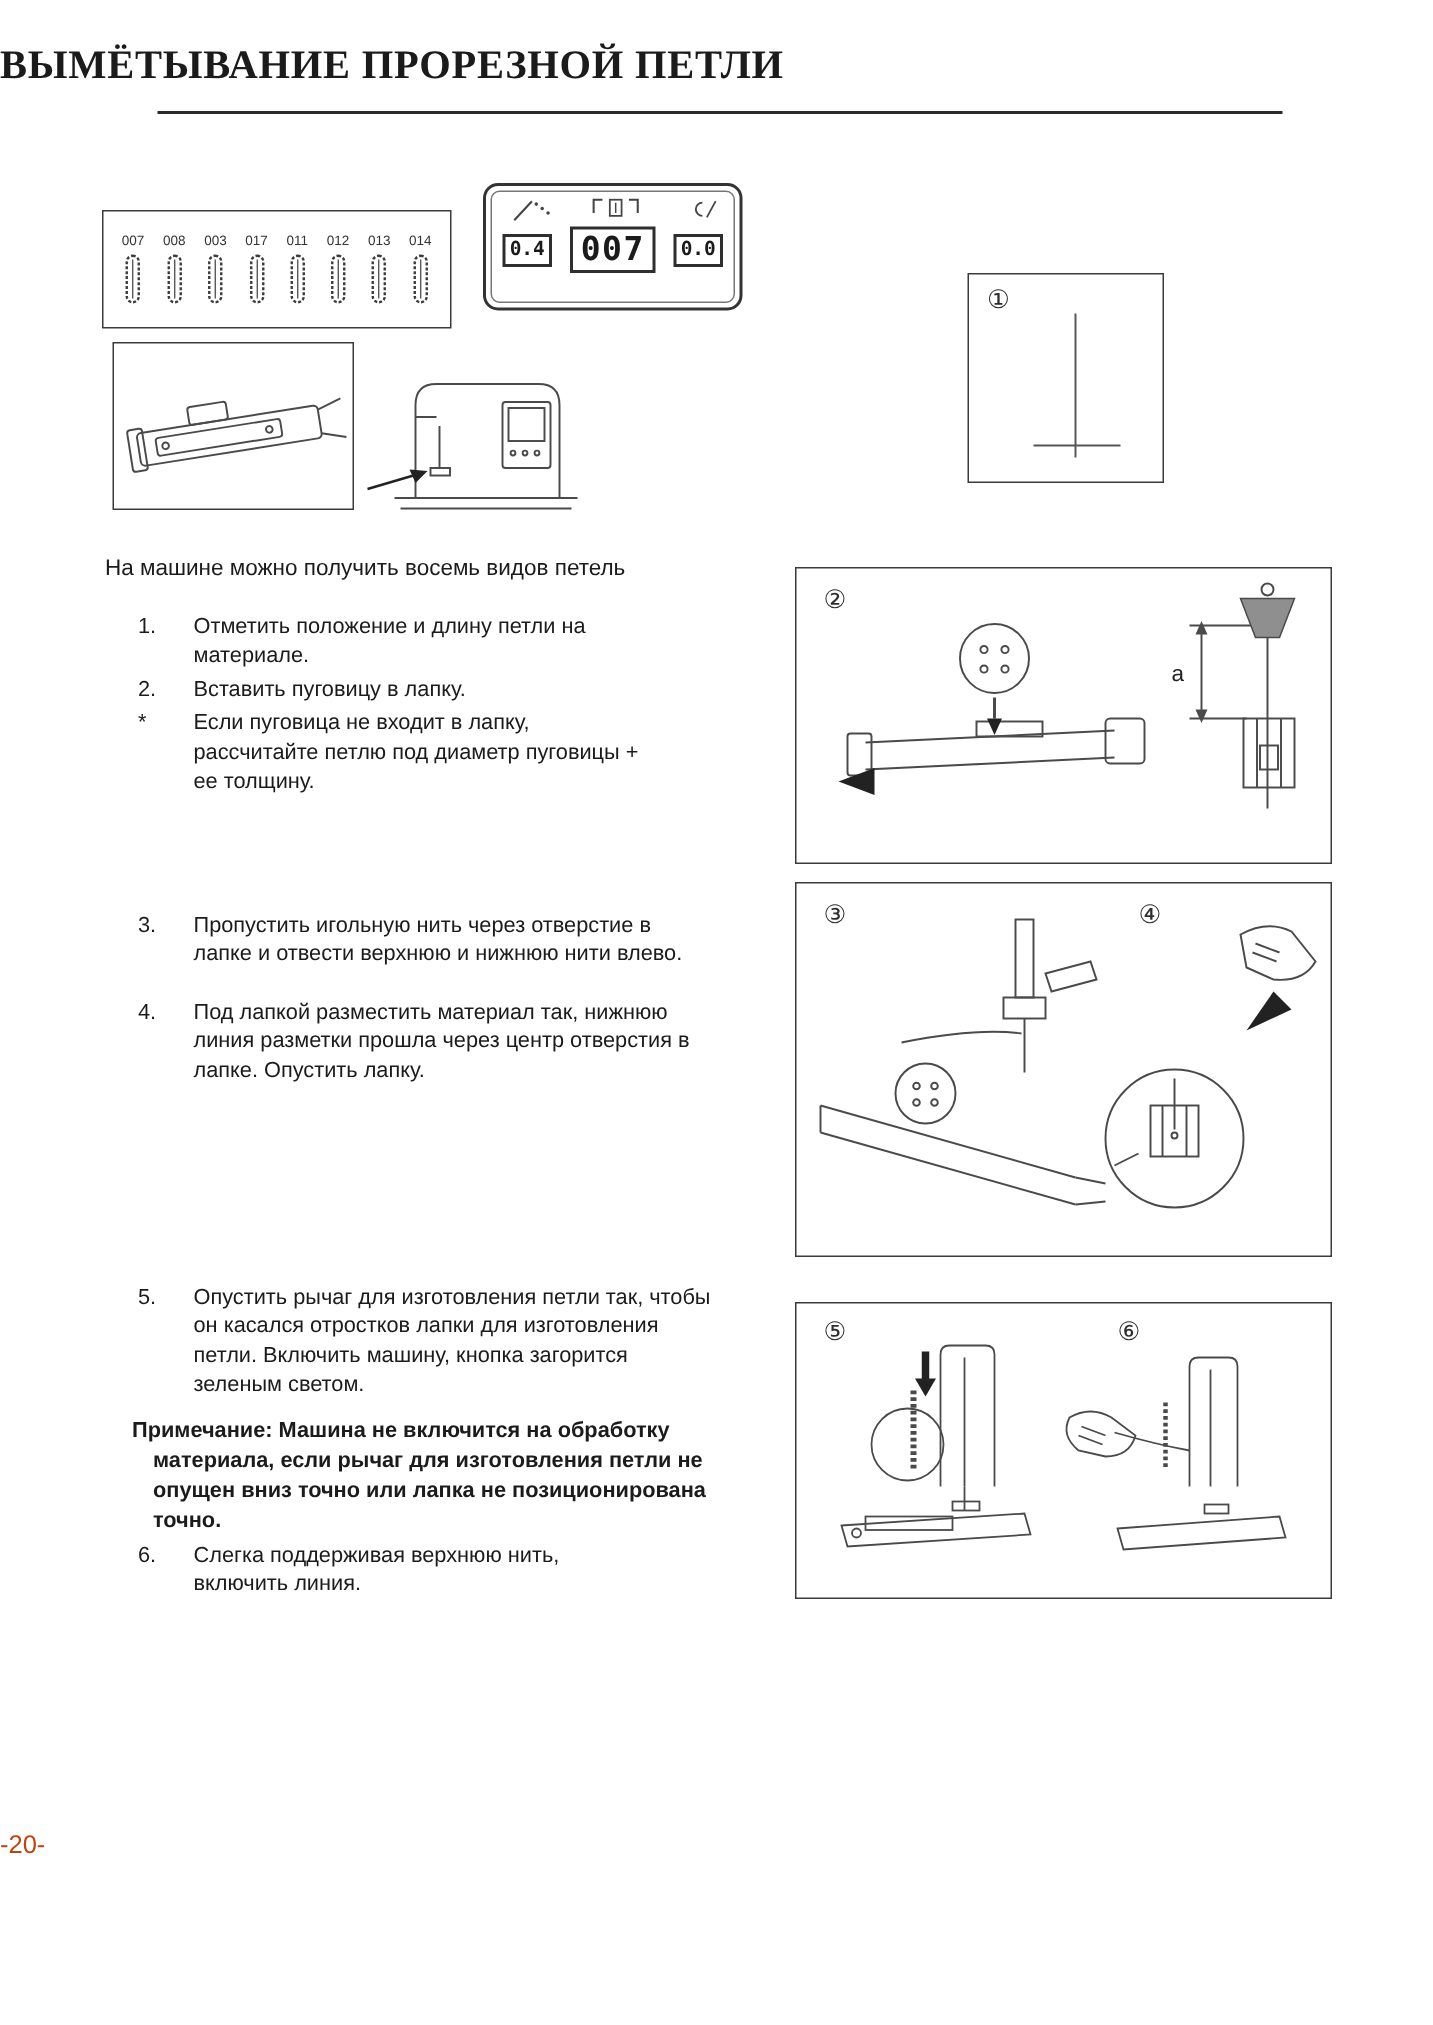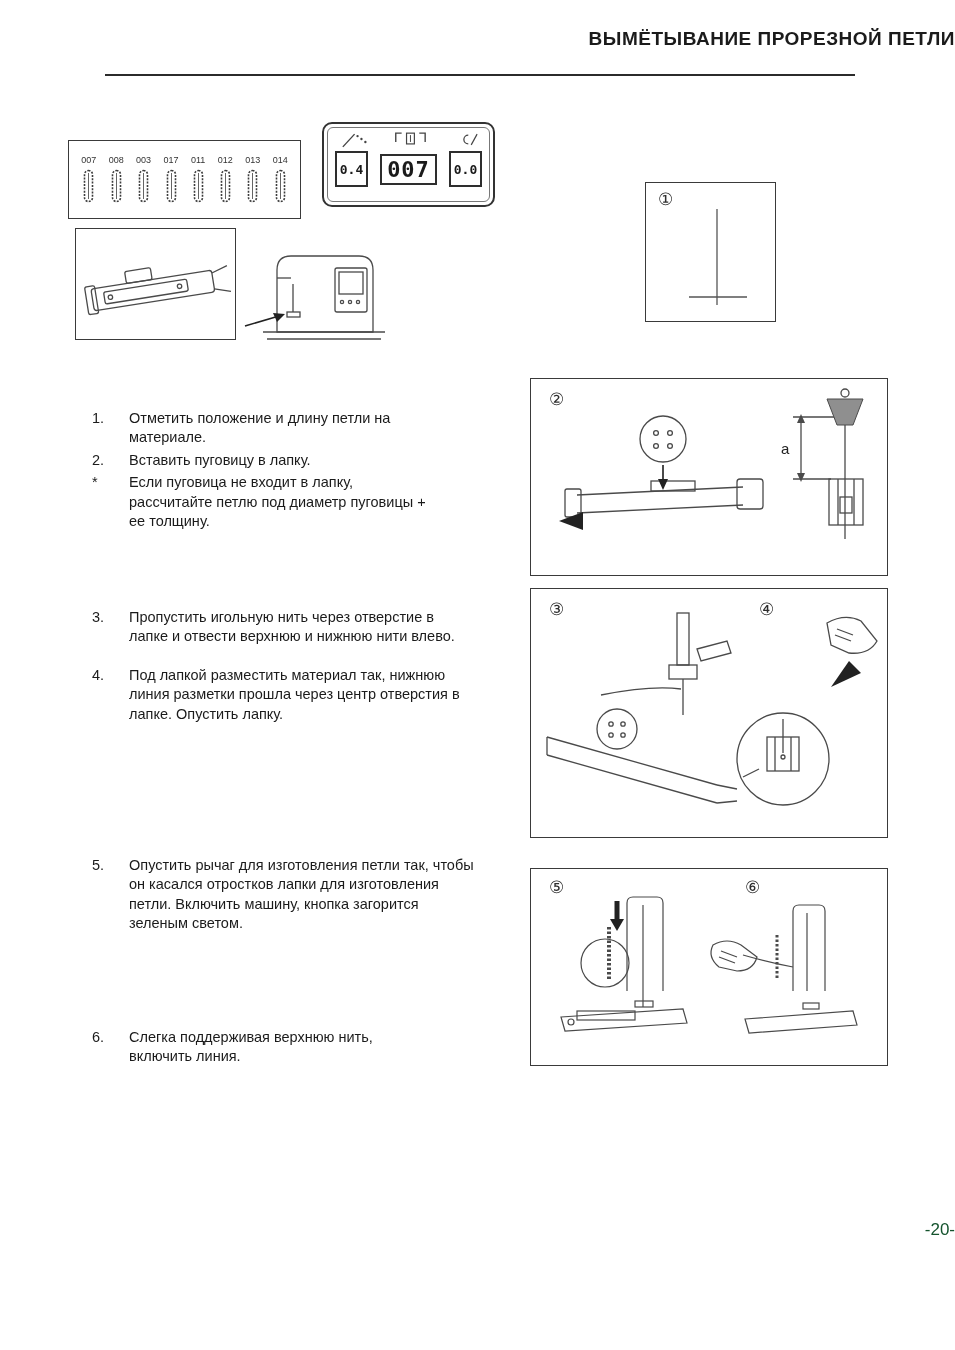--- a/index.html
+++ b/index.html
@@ -2,35 +2,35 @@
 <html><head>
 <meta charset="utf-8">
 <style>
   * { margin:0; padding:0; box-sizing:border-box; }
   html,body { background:#ffffff; }
   body { font-family:"Liberation Sans", sans-serif; color:#1b1b1b; }
   .page { position:relative; width:955px; height:1350px; background:#fff; overflow:hidden; }
   .abs { position:absolute; }
   .box { border:1px solid #3a3a3a; background:#fff; }
 
-  .title { width:100%; top:28px; left:0; text-align:right; font-size:19px; font-weight:bold; letter-spacing:0.5px; }
+  .title { width:100%; top:28px; left:0; text-align:left; font-size:27px; font-weight:bold; letter-spacing:0.5px;font-family:Liberation Serif, serif; }
   .rule { left:105px; top:74px; width:750px; height:2px; background:#2b2b2b; }
 
   
   .stitch-box { left:68px; top:140px; width:233px; height:79px; display:flex; align-items:center; justify-content:space-around; padding:4px 6px; }
   .stitch-col { display:flex; flex-direction:column; align-items:center; }
   .stitch-num { font-size:9px; color:#333; margin-bottom:3px; }
 
   
   .lcd { left:322px; top:122px; width:173px; height:85px; border:2px solid #333; border-radius:10px; padding:3px; }
   .lcd-inner { border:1px solid #777; border-radius:6px; height:100%; padding:2px 7px 6px 7px; display:flex; flex-direction:column; }
   .lcd-values { display:flex; align-items:center; justify-content:space-between; margin-top:1px; }
   .lcd-box { border:2px solid #2e2e2e; display:flex; align-items:center; justify-content:center;
              font-family:"DejaVu Sans Mono", monospace; font-weight:bold; background:#fff; }
-  .lcd-small { width:33px; height:36px; font-size:13px; }
+  .lcd-small { width:33px; height:22px; font-size:13px; }
   .lcd-big { width:57px; height:31px; font-size:22px; letter-spacing:1px; }
 
   .figbox { border:1px solid #3a3a3a; }
   .circ { position:absolute; font-size:17px; color:#2e2e2e; line-height:1; }
 
   .fig1 { left:645px; top:182px; width:131px; height:140px; }
   .footbox { left:75px; top:228px; width:161px; height:112px; }
   .machine { left:243px; top:226px; width:155px; height:118px; }
 
   .intro { left:70px; top:370px; font-size:15px; }
@@ -47,21 +47,21 @@
   .block3 { left:92px; top:856px; width:382px; }
   .note  { left:88px; top:944px; width:392px; font-size:14.5px; font-weight:bold; line-height:1.38;
            padding-left:14px; text-indent:-14px; }
   .block4 { left:92px; top:1028px; width:310px; }
 
   .fig2 { left:530px; top:378px; width:358px; height:198px; }
   .fig34 { left:530px; top:588px; width:358px; height:250px; }
   .fig56 { left:530px; top:868px; width:358px; height:198px; }
   .figbox svg.art { position:absolute; left:0; top:0; }
 
-  .pagenum { left:0; top:1220px; width:100%; text-align:right; font-size:17px; color:#14532d; }
+  .pagenum { left:0; top:1220px; width:100%; text-align:left; font-size:17px; color:#c2410c; }
 </style>
 </head>
 <body>
 
 <div class="page">
 
   <div class="abs title">ВЫМЁТЫВАНИЕ ПРОРЕЗНОЙ ПЕТЛИ</div>
   <div class="abs rule"></div>
 
   <div class="abs box stitch-box">
@@ -180,20 +180,21 @@
           <circle cx="115" cy="76" r="1.6"></circle>
         <line x1="50" y1="58" x2="50" y2="86"></line>
         <rect x="44" y="86" width="13" height="5"></rect>
         <path d="M34 52 L48 52"></path>
       </g>
       <path d="M2 100 L36 90" stroke="#222" stroke-width="1.6" fill="none"></path>
       <polygon points="42,88 30,87 34,96" fill="#222"></polygon>
     </svg>
   </div>
 
+  <div class="abs intro">На машине можно получить восемь видов петель</div>
 
   <div class="abs tblock block1">
     <div class="step">
       <span class="mk">1.</span>
       <span class="tx">Отметить положение и длину петли на материале.</span>
     </div>
     <div class="step">
       <span class="mk">2.</span>
       <span class="tx">Вставить пуговицу в лапку.</span>
     </div>
@@ -281,20 +282,21 @@
     </svg>
   </div>
 
   <div class="abs tblock block3">
     <div class="step">
       <span class="mk">5.</span>
       <span class="tx">Опустить рычаг для изготовления петли так, чтобы он касался отростков лапки для изготовления петли. Включить машину, кнопка загорится зеленым светом.</span>
     </div>
   </div>
 
+  <div class="abs note">Примечание: Машина не включится на обработку материала, если рычаг для изготовления петли не опущен вниз точно или лапка не позиционирована точно.</div>
 
   <div class="abs tblock block4">
     <div class="step">
       <span class="mk">6.</span>
       <span class="tx">Слегка поддерживая верхнюю нить, включить линия.</span>
     </div>
   </div>
 
   <div class="abs figbox fig56">
     <span class="circ" style="left:18px; top:10px;">⑤</span>

